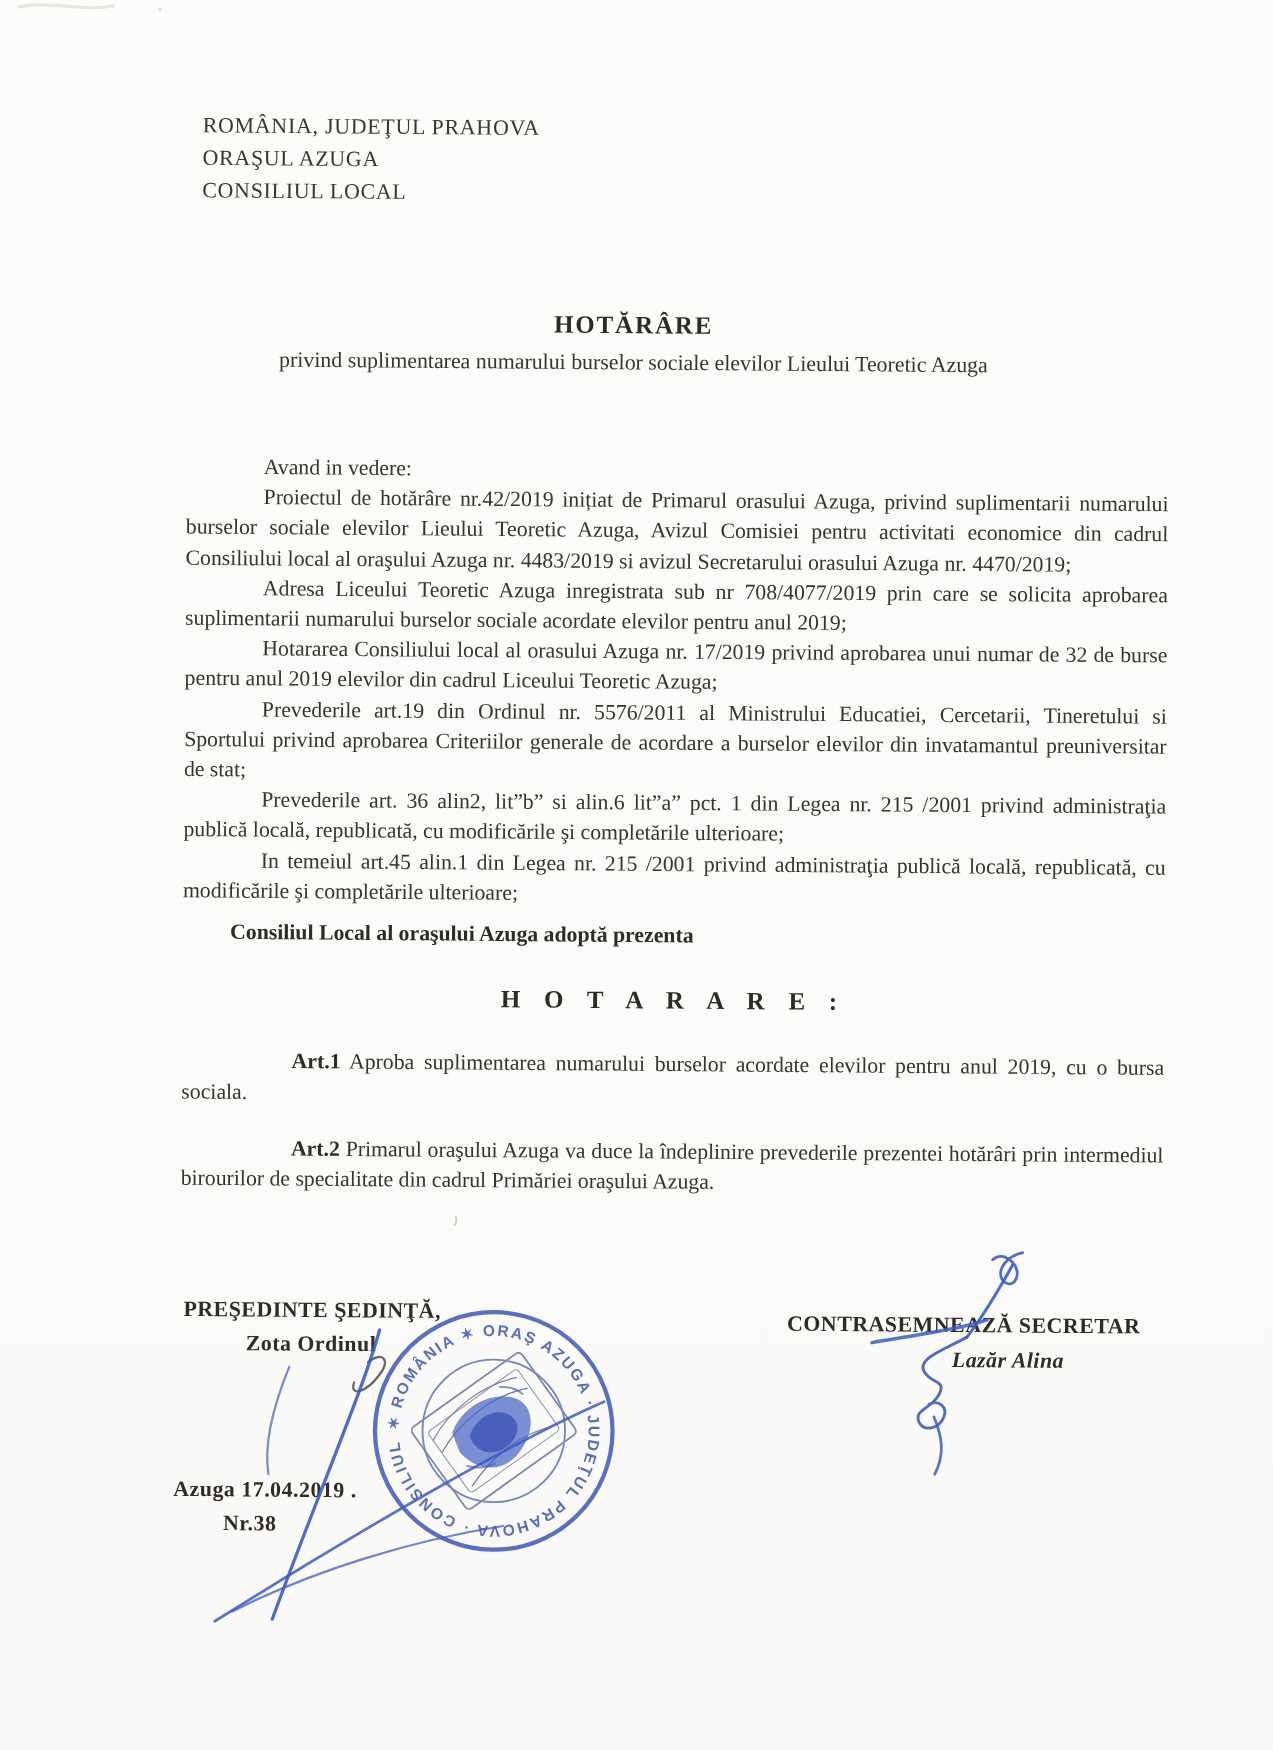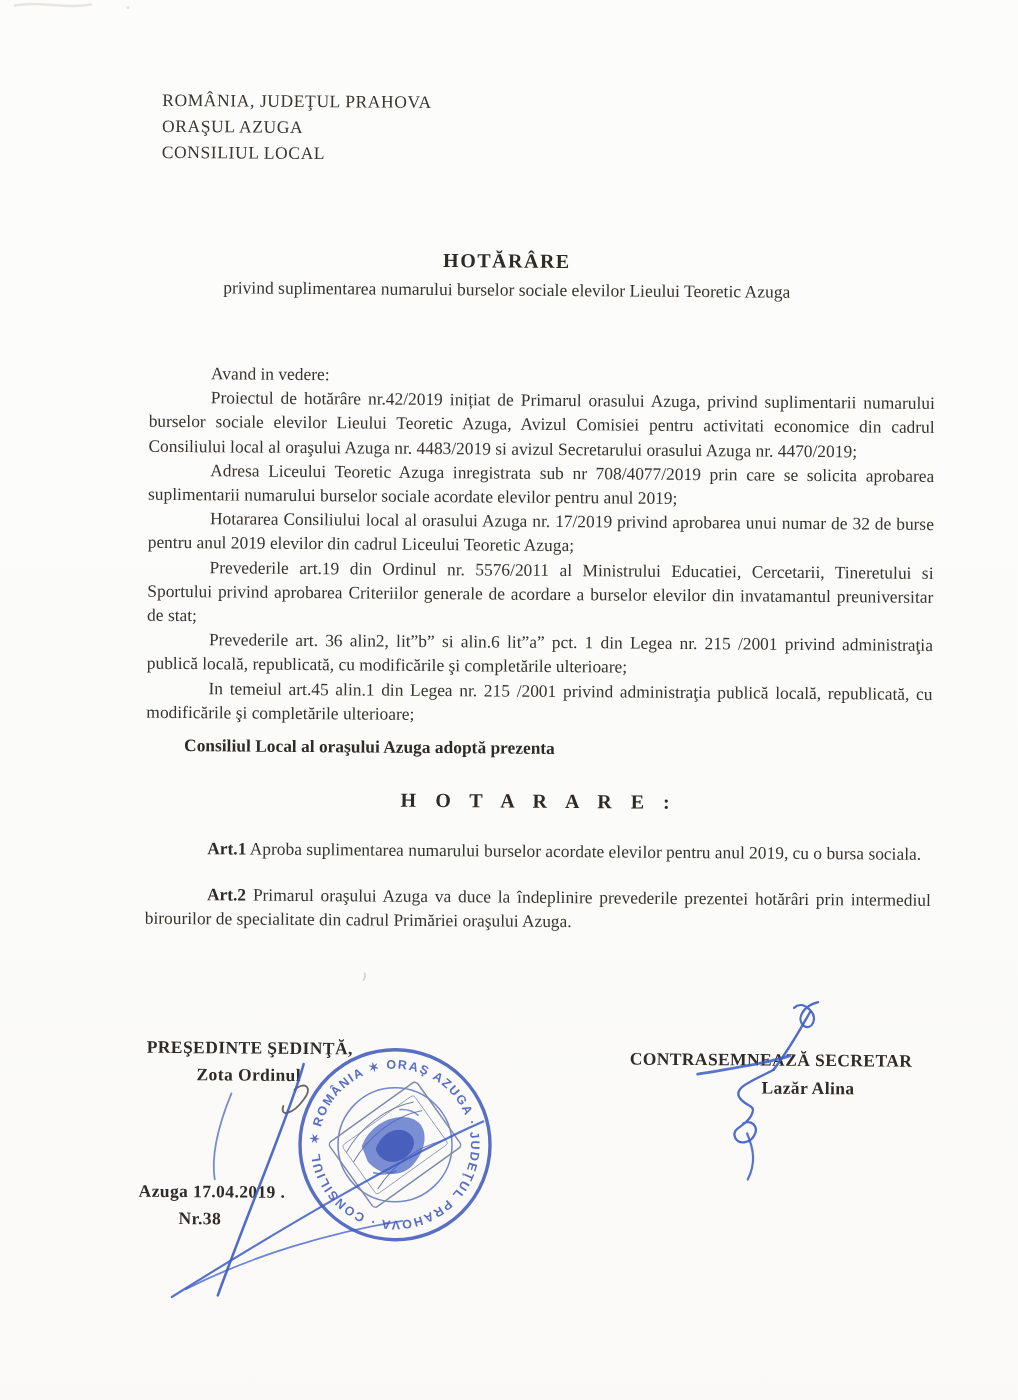--- a/index.html
+++ b/index.html
@@ -40,27 +40,27 @@
   .adopt-line{
     font-weight:bold;text-indent:38px;text-align:left;
     margin-top:9px !important;color:#2f2b26;
   }
   .hot-heading{
     text-align:center;font-weight:bold;font-size:20px;
     letter-spacing:7px;margin-top:29px !important;color:#2e2a25;
   }
   .article{margin-top:26px !important;}
   .article + .article{margin-top:21px !important;}
-  .b{font-weight:bold;color:#2f2b26;}
+  .b{font-weight:bold;color:#2f2b26;margin-left:26px;}
   
   .sig{position:absolute;font-weight:bold;color:#2f2b26;font-size:17.5px;letter-spacing:.4px;}
   .sig-left-title{left:155px;top:1038px;}
   .sig-left-name{left:205px;top:1065px;}
   .sig-right-title{left:638px;top:1046px;}
-  .sig-right-name{left:770px;top:1074px;}
+  .sig-right-name{left:770px;top:1074px;font-style:italic;}
   .footer-date{left:148px;top:1182px;}
   .footer-nr{left:148px;top:1209px;margin-left:40px;}
   
   .overlay{position:absolute;inset:0;pointer-events:none;}
 </style>
 </head>
 <body>
 
 <div class="page">
   <div class="content">

